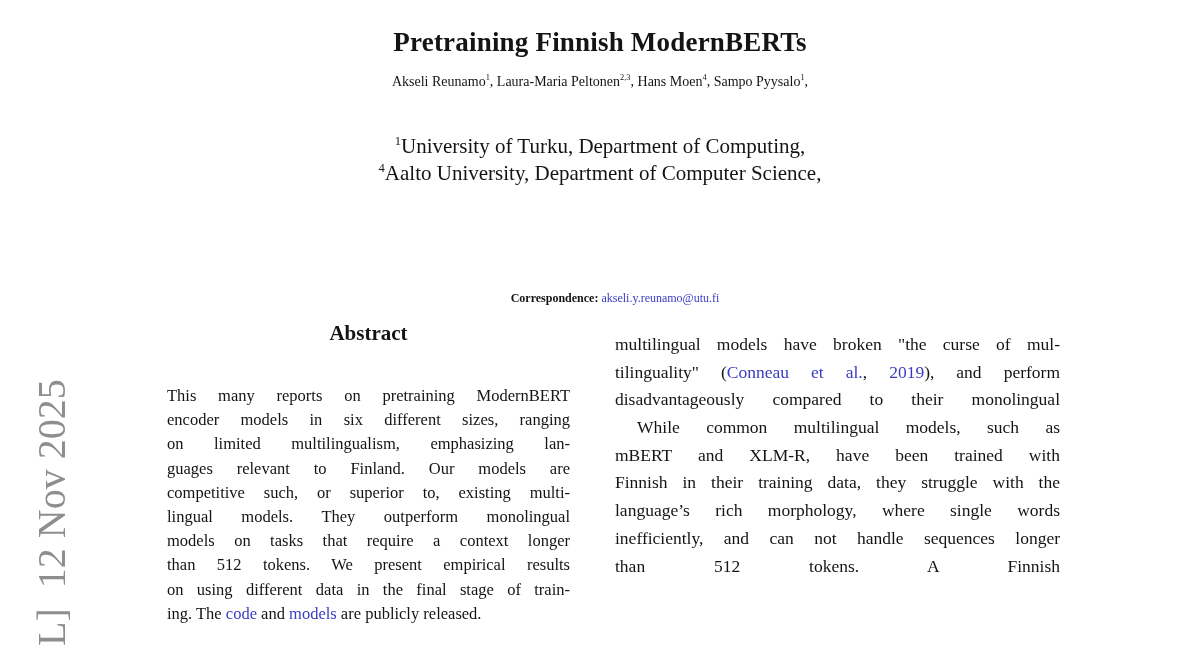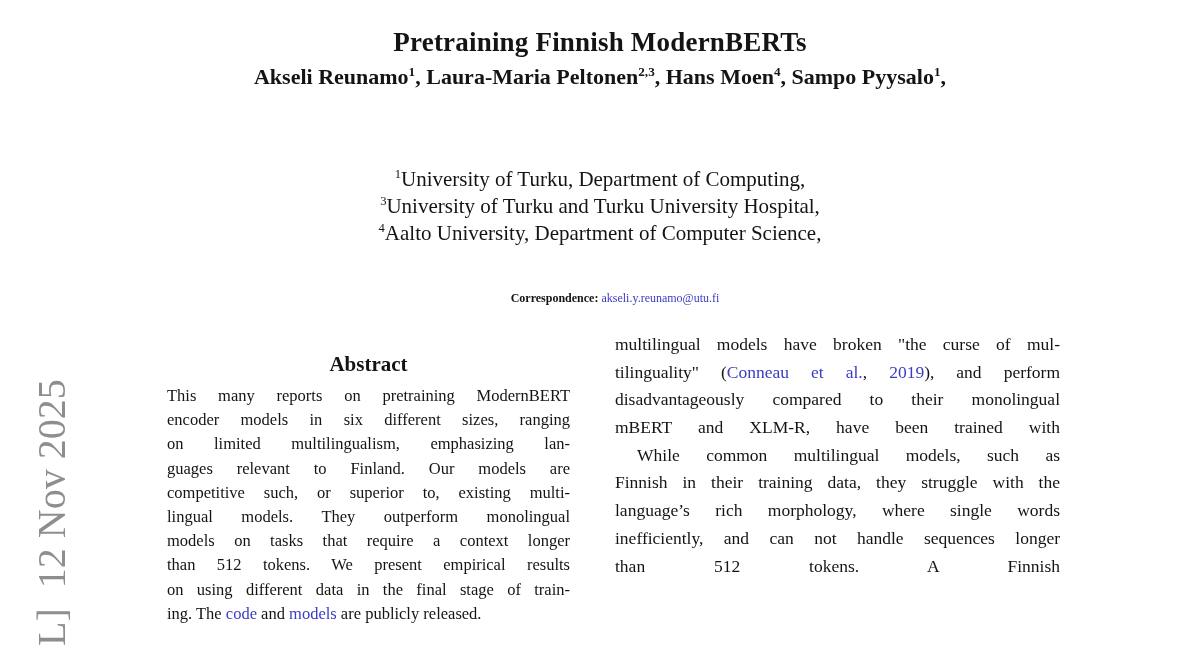--- a/index.html
+++ b/index.html
@@ -13,28 +13,28 @@
   .page{
     position:relative;
     width:1200px;height:648px;
     background:var(--pagebg);
     overflow:hidden;
     font-family:"Liberation Serif","DejaVu Serif",serif;
     color:var(--text);
   }
   .centered{position:absolute;left:0;width:1200px;text-align:center;}
   .title{top:27px;font-size:27px;font-weight:bold;letter-spacing:.2px;}
-  .authors{top:64px;font-size:22px;font-weight:bold;}
+  .authors{top:74px;font-size:14px;font-weight:normal;}
   .authors sup,.affil sup{font-size:60%;line-height:0;}
-  .affils{top:133px;font-size:21px;line-height:27px;margin-top:33px;}
+  .affils{top:133px;font-size:21px;line-height:27px;}
   .correspondence{top:291px;font-size:12px;padding-left:15px;}
   .correspondence .label{font-weight:bold;}
   .link{color:var(--link);text-decoration:none;cursor:pointer;}
   .abs-heading{
-    position:absolute;left:167px;width:403px;top:352px;
+    position:absolute;left:167px;width:403px;top:321px;
     text-align:center;font-size:21px;font-weight:bold;
   }
   .col{position:absolute;box-sizing:border-box;}
   .col .tline{
     box-sizing:border-box;width:100%;
     text-align:justify;text-align-last:justify;
     white-space:nowrap;overflow:visible;
   }
   .col .tline.tlast{text-align-last:left;}
   .col .tline.ind{padding-left:22px;}
@@ -63,21 +63,20 @@
 <div class="page">
 
   <div class="watermark">L]  12 Nov 2025</div>
 
   <div class="centered title">Pretraining Finnish ModernBERTs</div>
 
   <div class="centered authors"><span>Akseli Reunamo</span><sup>1</sup><span>, Laura-Maria Peltonen</span><sup>2,3</sup><span>, Hans Moen</span><sup>4</sup><span>, Sampo Pyysalo</span><sup>1</sup><span>,</span></div>
 
   <div class="centered affils">
     <div class="affil"><sup>1</sup><span>University of Turku, Department of Computing,</span></div>
-    <div class="affil"><sup>3</sup><span>University of Turku and Turku University Hospital,</span></div>
     <div class="affil"><sup>4</sup><span>Aalto University, Department of Computer Science,</span></div>
   </div>
 
   <div class="centered correspondence">
     <span class="label">Correspondence: </span>
     <span class="link">akseli.y.reunamo@utu.fi</span>
   </div>
 
   <div class="abs-heading">Abstract</div>
 
@@ -91,21 +90,21 @@
       <div class="tline"><span>models on tasks that require a context longer</span></div>
       <div class="tline"><span>than 512 tokens. We present empirical results</span></div>
       <div class="tline"><span>on using different data in the final stage of train-</span></div>
       <div class="tline tlast"><span>ing. The </span><span class="link">code</span><span> and </span><span class="link">models</span><span> are publicly released.</span></div>
     </div>
 
   <div class="col right-col">
       <div class="tline"><span>multilingual models have broken "the curse of mul-</span></div>
       <div class="tline"><span>tilinguality" (</span><span class="link">Conneau et al.</span><span>, </span><span class="link">2019</span><span>), and perform</span></div>
       <div class="tline"><span>disadvantageously compared to their monolingual</span></div>
+      <div class="tline ind"><span>While common multilingual models, such as</span></div>
       <div class="tline"><span>mBERT and XLM-R, have been trained with</span></div>
-      <div class="tline ind"><span>While common multilingual models, such as</span></div>
       <div class="tline"><span>Finnish in their training data, they struggle with the</span></div>
       <div class="tline"><span>language’s rich morphology, where single words</span></div>
       <div class="tline"><span>inefficiently, and can not handle sequences longer</span></div>
       <div class="tline"><span>than 512 tokens. A Finnish</span></div>
     </div>
 
 </div>
 
 </body></html>

